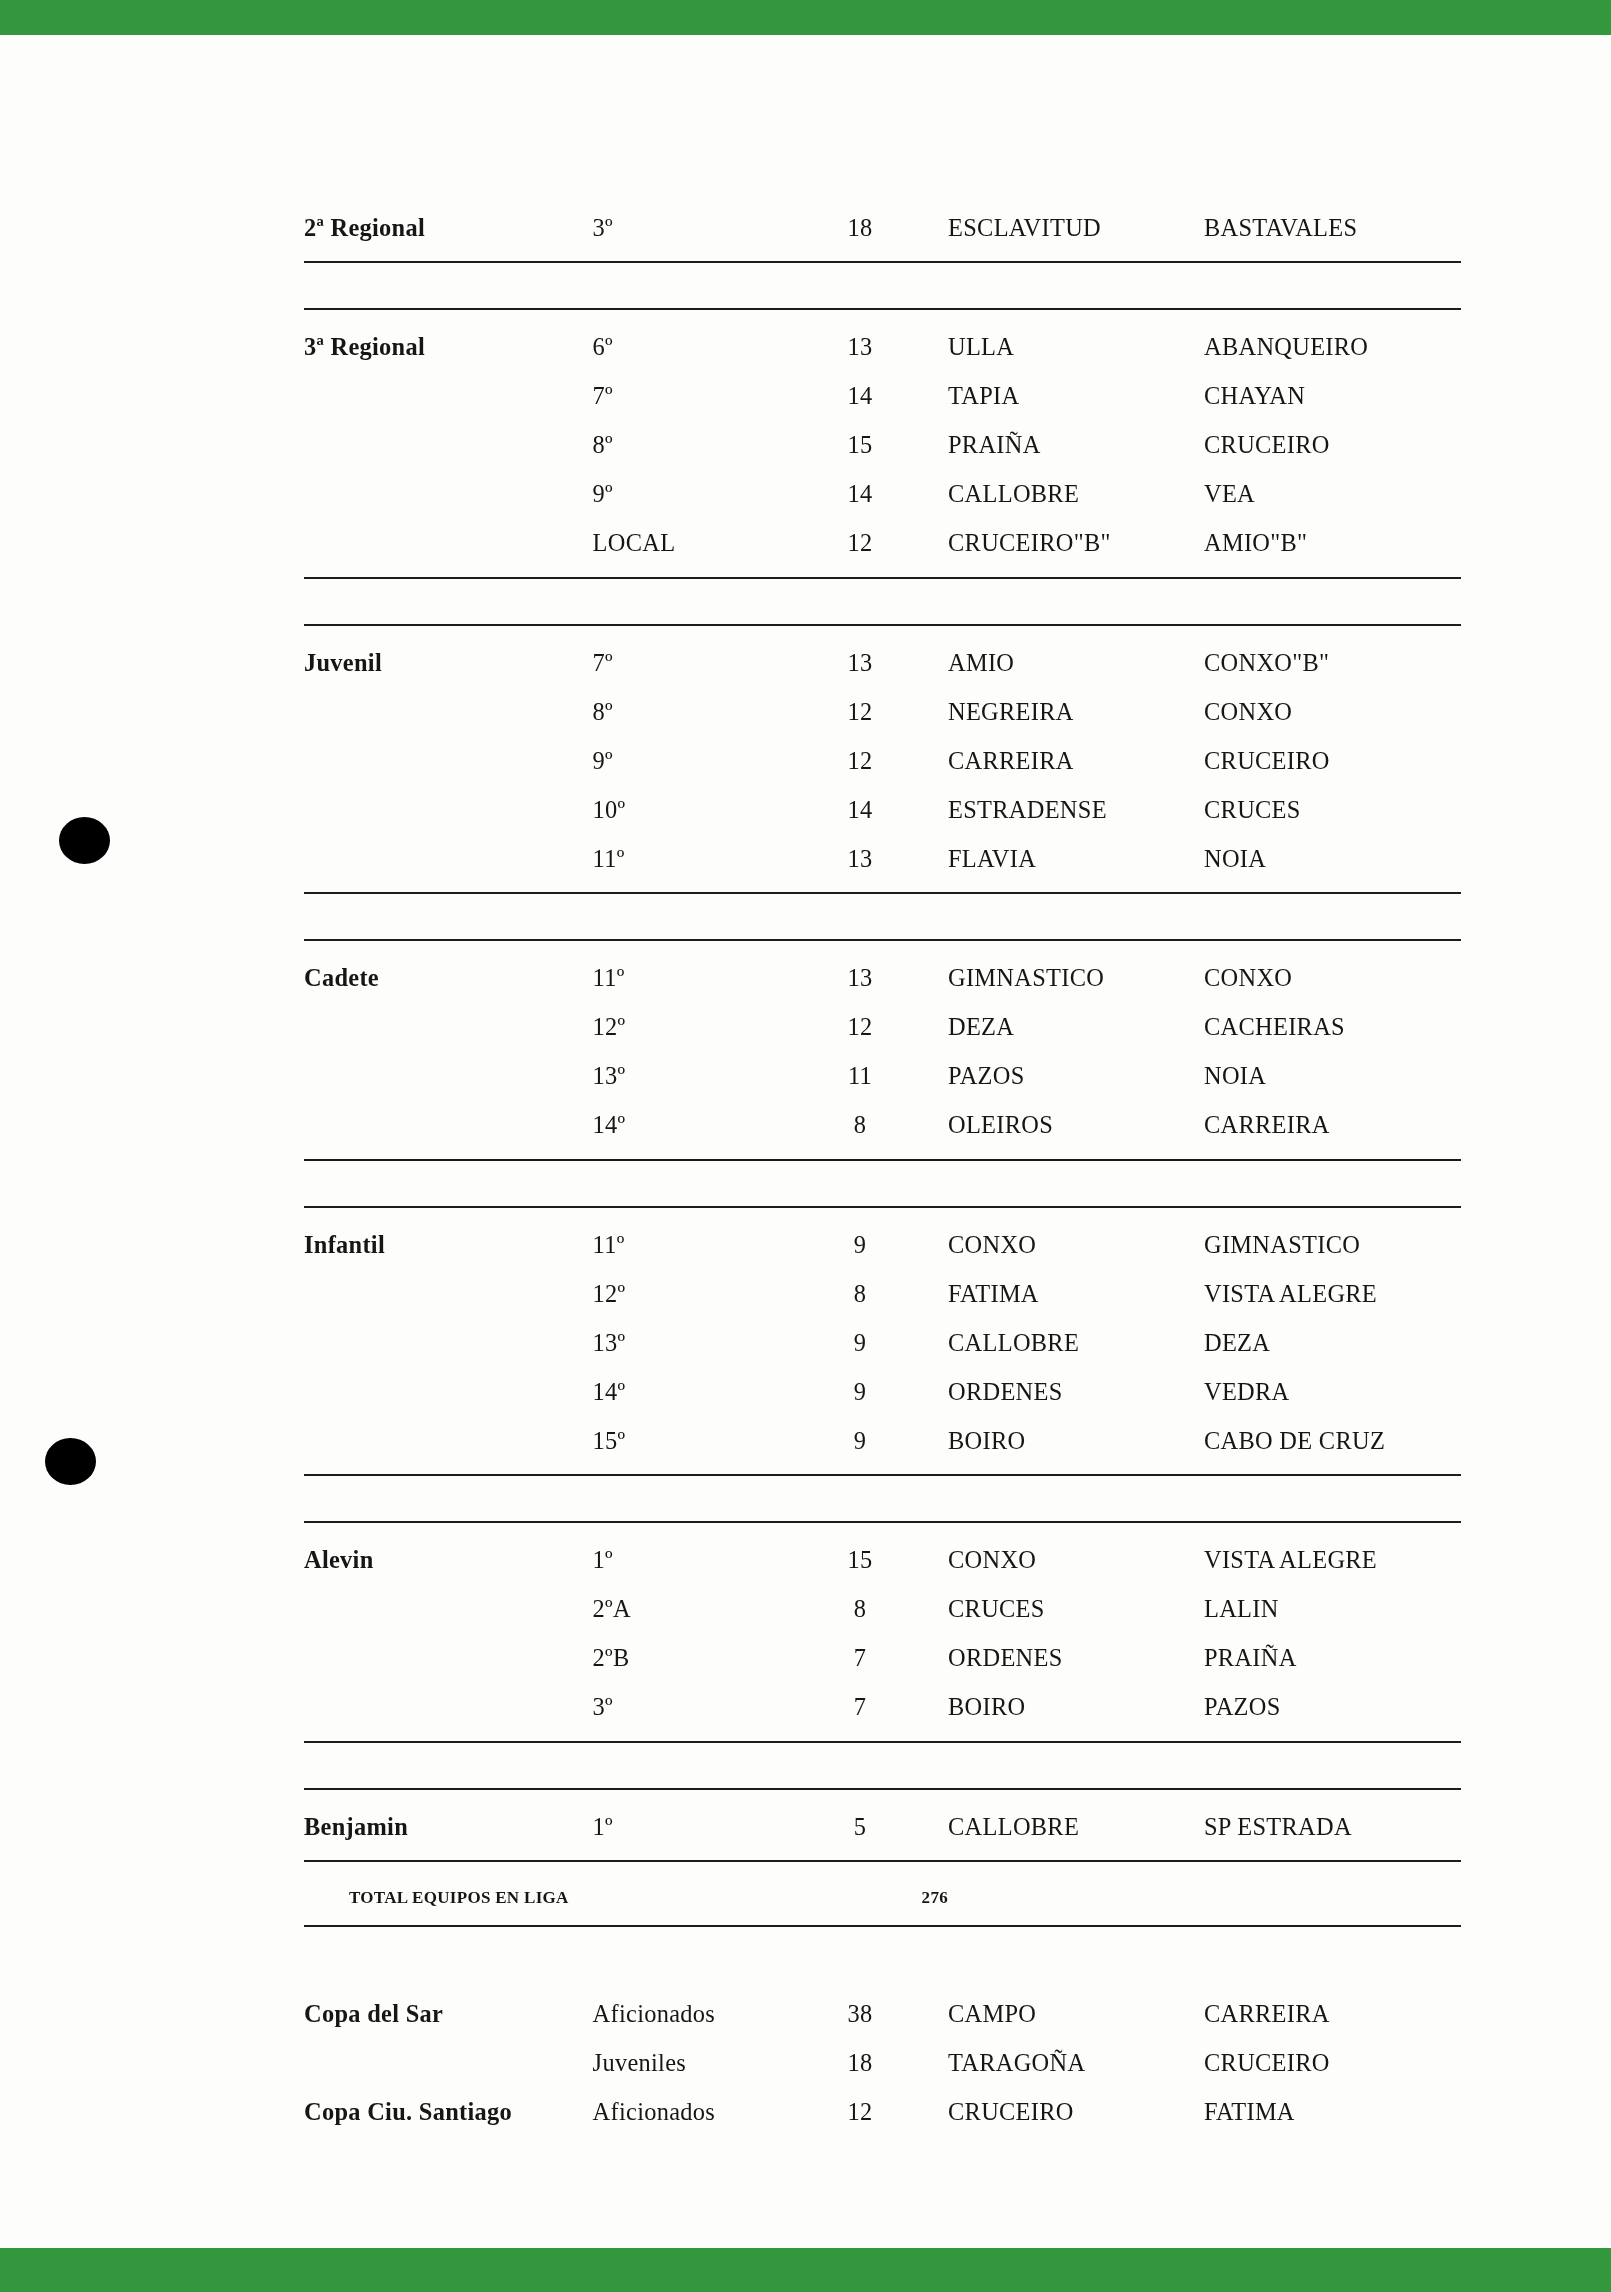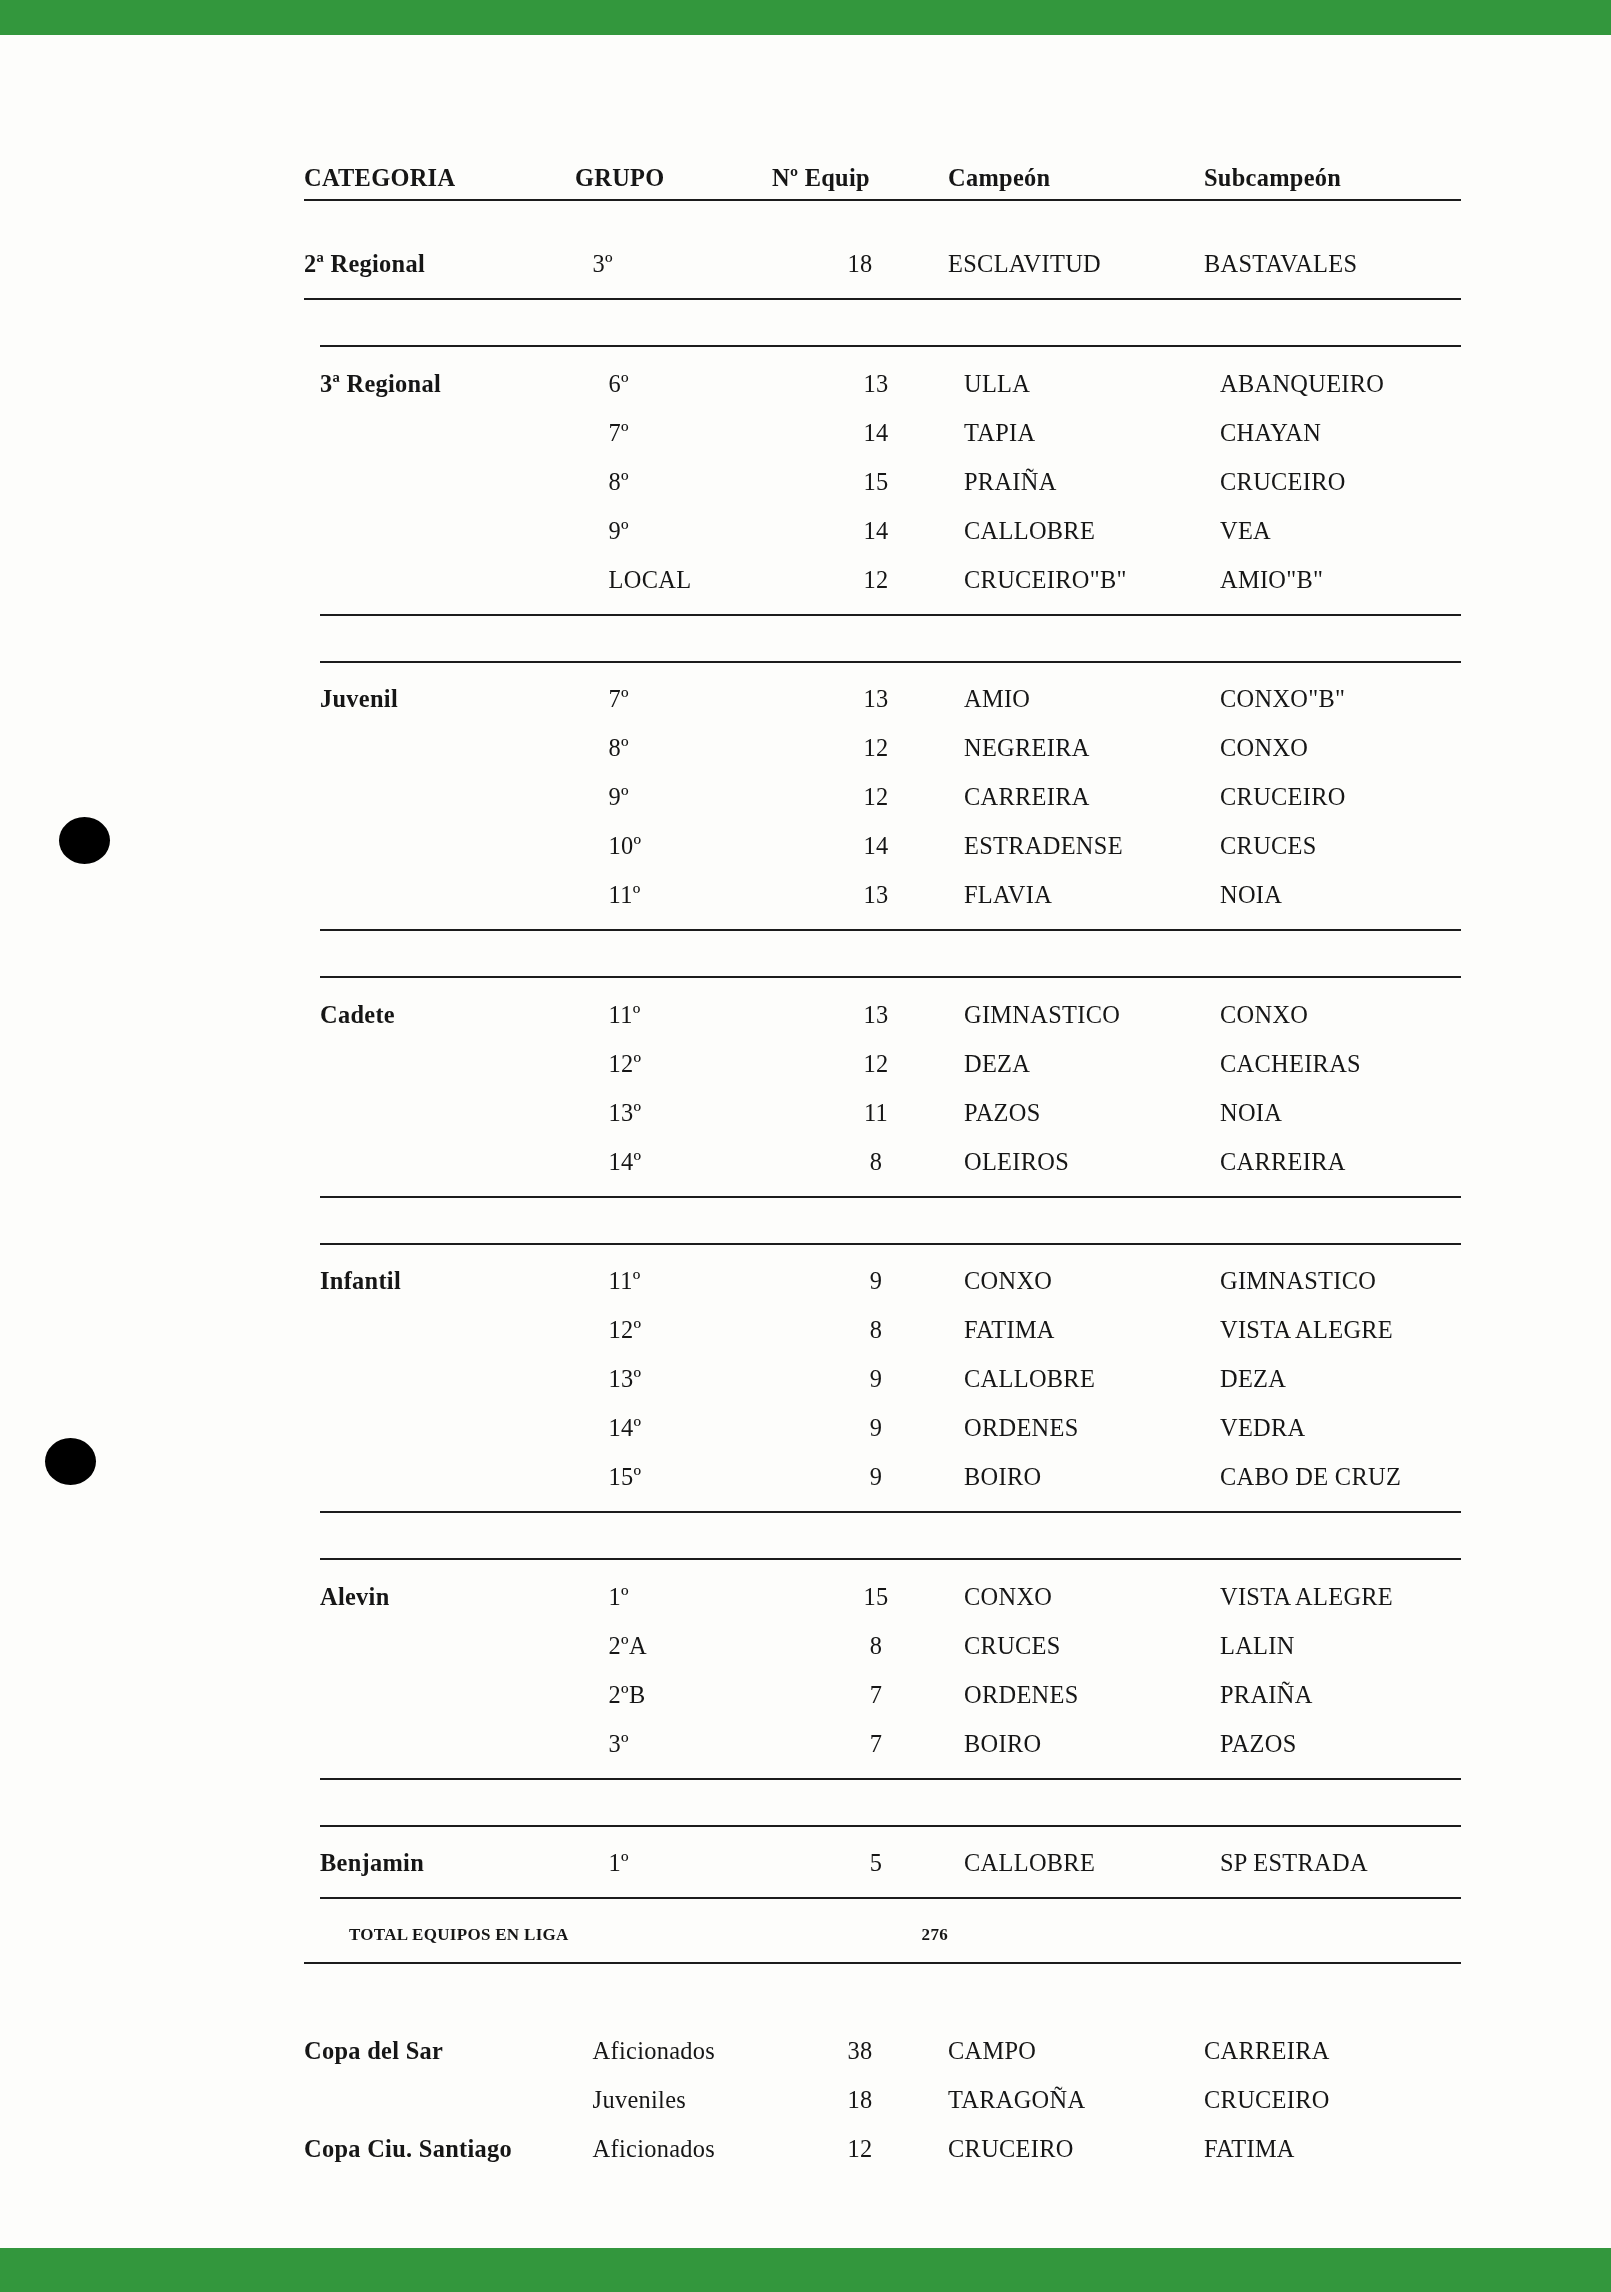--- a/index.html
+++ b/index.html
@@ -75,21 +75,20 @@
   }
 
   .sections .section {
     border-bottom: 2.9px solid #1c1c1c;
     padding: 11.7px 0 9.8px;
   }
   .sections .section:first-child { margin-top: 27px; }
   .sections .section + .section {
     border-top: 2.9px solid #1c1c1c;
     margin-top: 45px;
-    margin-left: 16px;
   }
 
   .total-row {
     display: flex;
     font-weight: bold;
     border-bottom: 2.9px solid #1c1c1c;
     padding: 15.6px 0 7.8px;
     line-height: 39px;
     font-size: 17px;
   }
@@ -104,27 +103,20 @@
 <div>
 
   <div class="edge-top"></div>
   <div class="edge-bottom"></div>
 
   <div class="hole hole-1"></div>
   <div class="hole hole-2"></div>
 
   <div class="doc-table">
 
-    <div class="thead">
-      <span class="cell col-categoria">CATEGORIA</span>
-      <span class="cell col-grupo">GRUPO</span>
-      <span class="cell col-equip">Nº Equip</span>
-      <span class="cell col-campeon">Campeón</span>
-      <span class="cell col-subcampeon">Subcampeón</span>
-    </div>
 
     <div class="sections">
         <div class="section">
           <div class="row">
             <span class="cell col-categoria">2ª Regional</span>
             <span class="cell col-grupo">3º</span>
             <span class="cell col-equip">18</span>
             <span class="cell col-campeon">ESCLAVITUD</span>
             <span class="cell col-subcampeon">BASTAVALES</span>
           </div>

